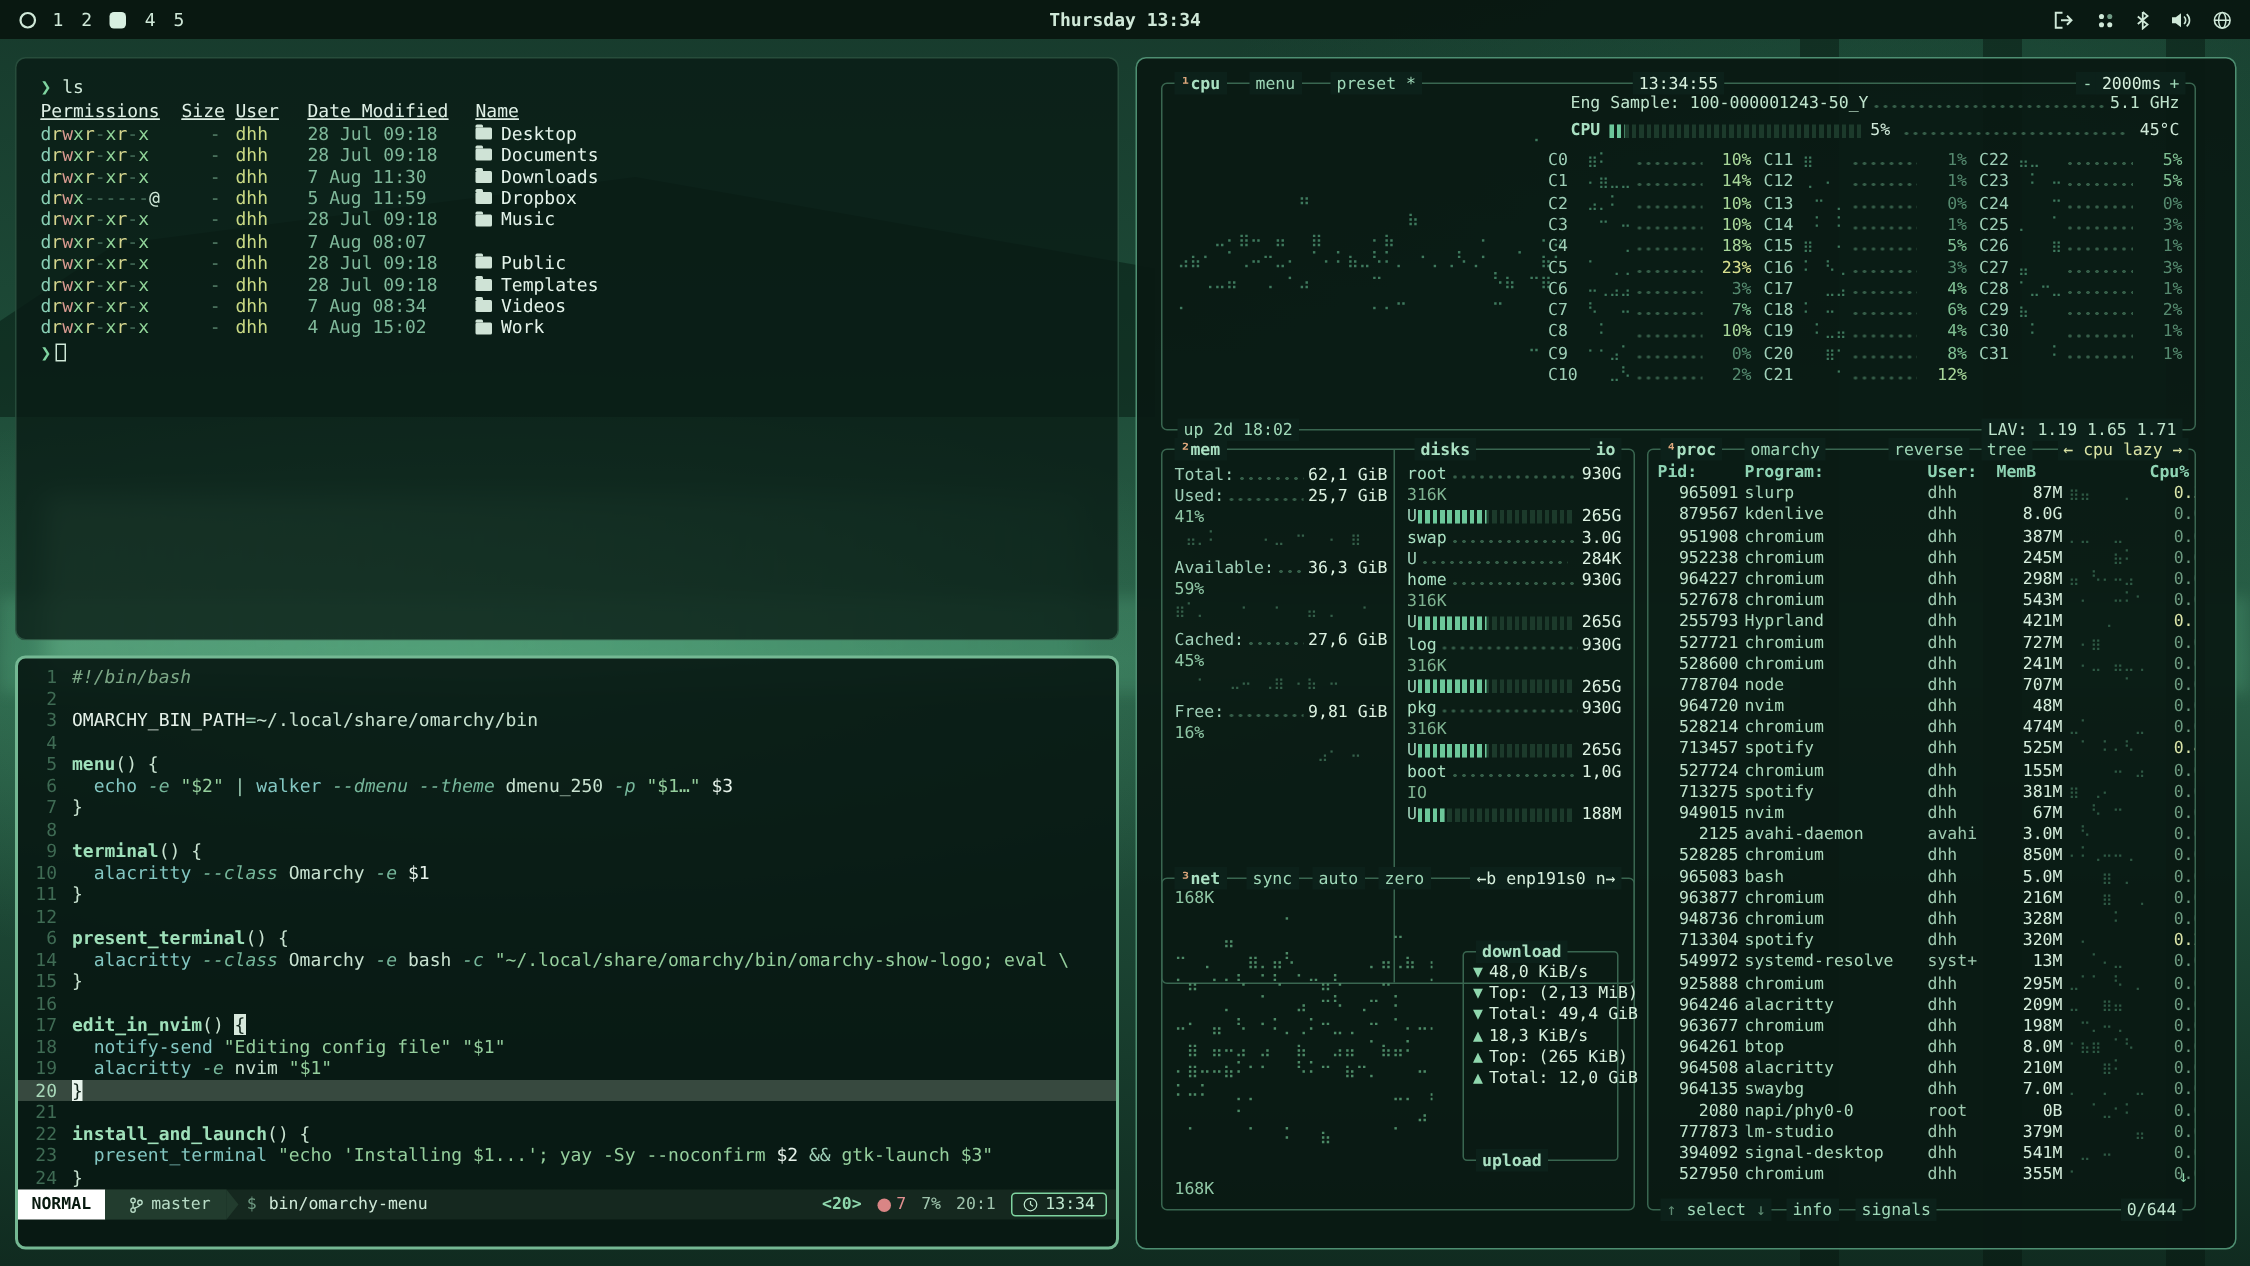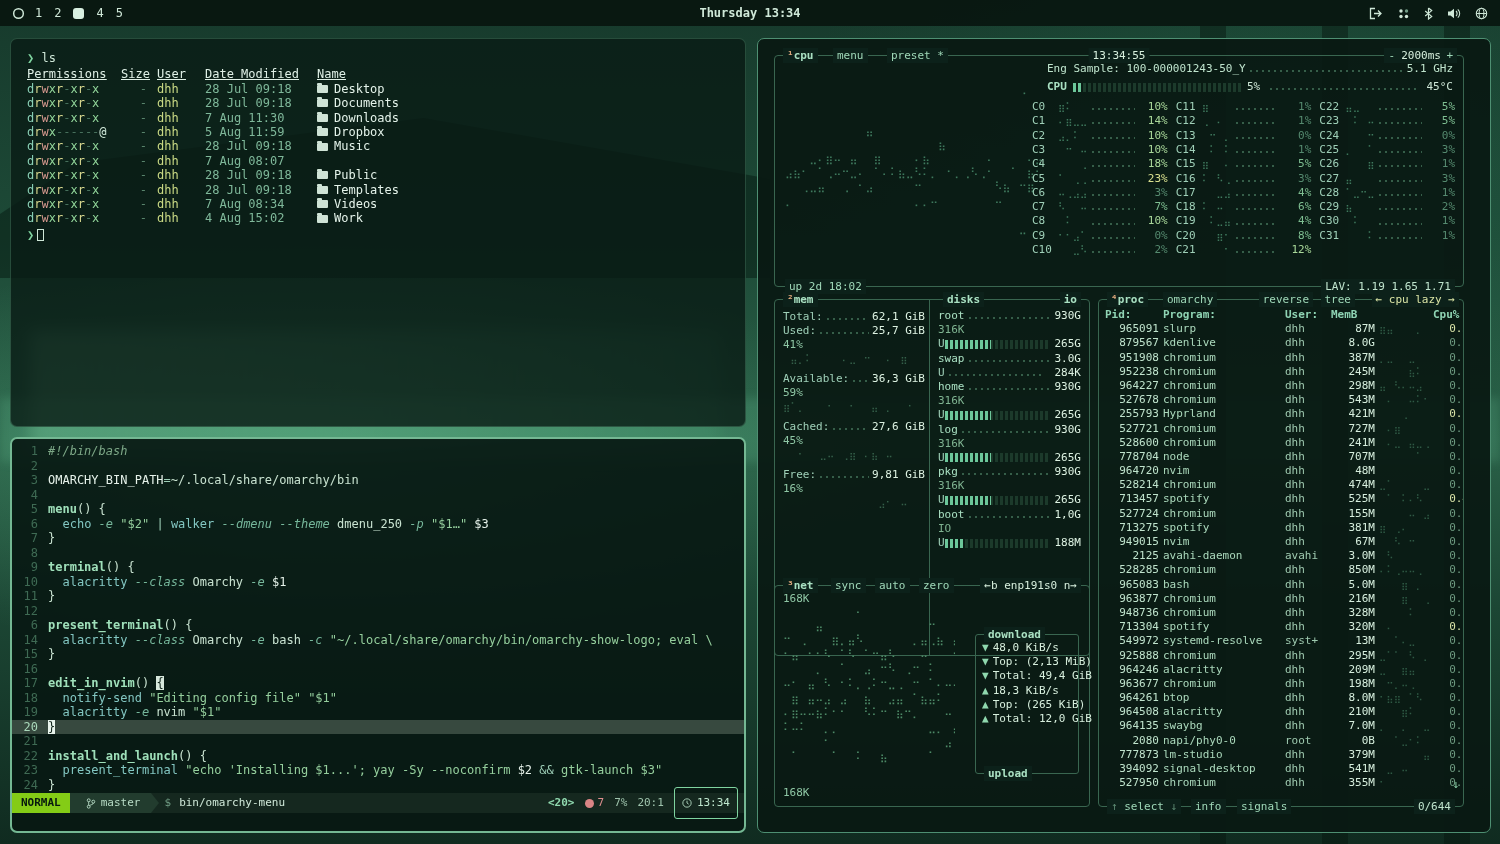--- a/index.html
+++ b/index.html
@@ -67,32 +67,32 @@
 .tk-fl{color:#76b79b;font-style:italic}
 .tk-cmd{color:#83c7c2}
 .tk-p{color:#c8e2d0}
 .tk-o{color:#9fd0b8}
 .tk-mp{background:#d7e8dc;color:#10241b}
 .tk-cur{background:#e8f4ec;color:#10241b}
 .statusline{position:absolute;left:0;right:0;bottom:18px;height:20px;background:#15281f;
   display:flex;align-items:center;font-size:11px}
 .sl-left,.sl-right{display:flex;align-items:center;height:100%}
 .sl-right{margin-left:auto;gap:10px;padding-right:6px}
-.sl-mode{background:#84cc16;color:#07190f;font-weight:bold;padding:0 9px;height:100%;display:flex;align-items:center;position:relative}
+.sl-mode{background:#ffffff;color:#07190f;font-weight:bold;padding:0 9px;height:100%;display:flex;align-items:center;position:relative}
 .sl-mode::after{content:"";position:absolute;right:-8px;top:0;border-left:8px solid #8ddfae;border-top:10px solid transparent;border-bottom:10px solid transparent}
 .sl-git{background:#223c2e;height:100%;display:flex;align-items:center;gap:5px;padding:0 10px 0 16px;color:#b8dcc6;position:relative}
 .sl-git::after{content:"";position:absolute;right:-8px;top:0;border-left:8px solid #223c2e;border-top:10px solid transparent;border-bottom:10px solid transparent}
 .sl-flag{color:#6e9a82;padding:0 8px 0 14px}
 .sl-file{color:#cfe8d8}
 .sl-tab{color:#8fd8ae;font-weight:bold}
 .sl-diag{display:flex;align-items:center;gap:4px;color:#e09090}
 .dot-err{width:9px;height:9px;border-radius:50%;background:#d98585;display:inline-block}
 .sl-dim{color:#9fc4ad}
 .sl-clock{display:flex;align-items:center;gap:5px;border:1px solid #7fd4a0;border-radius:3px;
-  color:#bfe8cf;padding:1px 7px;height:32px}
+  color:#bfe8cf;padding:1px 7px;height:16px}
 .cmdline{position:absolute;left:0;right:0;bottom:0;height:18px}
 
 .bx{position:absolute;border:1px solid #396650;border-radius:4px}
 .tag{position:absolute;top:-8px;background:#0c211a;padding:0 4px;color:#9fd8b8;white-space:nowrap;line-height:15px}
 .tag-b{top:auto;bottom:-8px}
 .bx-sup{color:#e0a97d;font-weight:bold}
 .bx-name{color:#a9e0c2;font-weight:bold}
 .btn{color:#9fd8b8}
 .lead{flex:1;height:10px;margin:0 3px;background:radial-gradient(circle at 2px 7px,rgba(64,110,86,.8) 1px,transparent 1.3px);background-size:6px 12px;background-repeat:repeat-x}
 .bar{display:inline-block;position:relative;height:9px;background:repeating-linear-gradient(90deg,#1c3a2b 0 3px,transparent 3px 5px);vertical-align:-1px}

